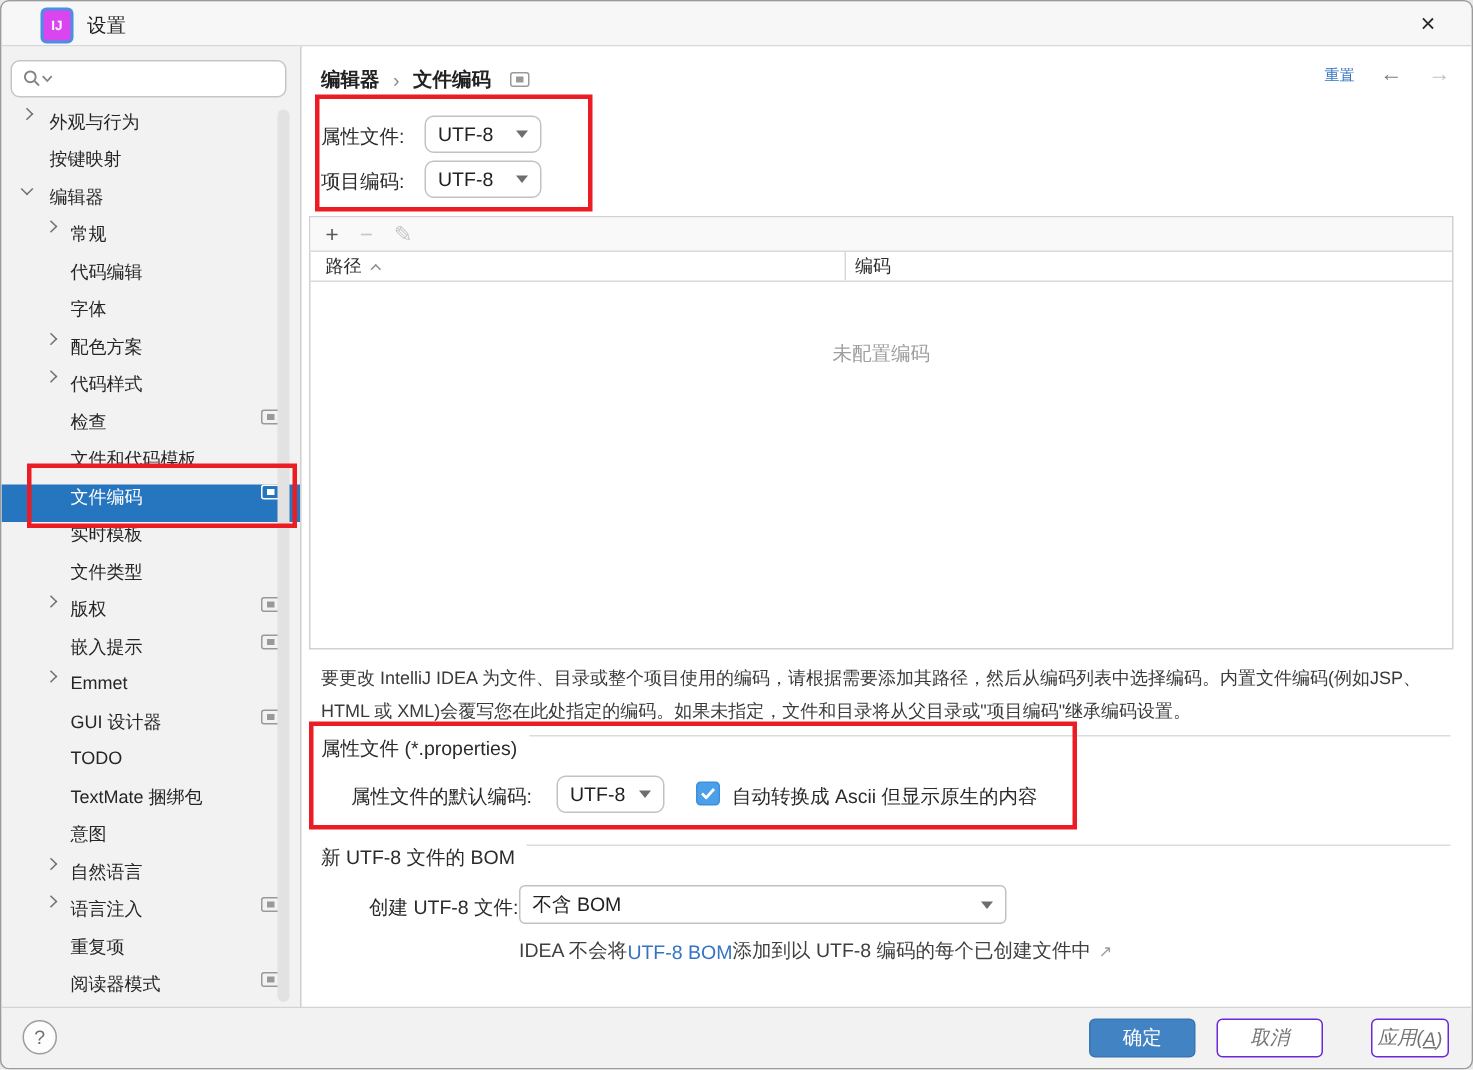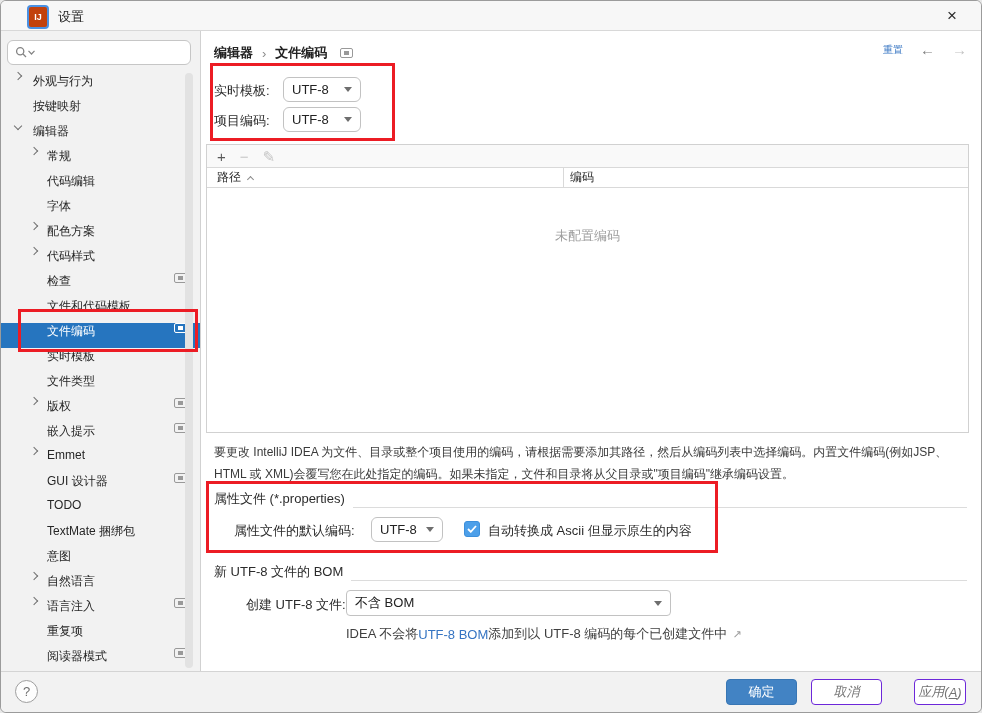--- a/index.html
+++ b/index.html
@@ -3,21 +3,21 @@
 <meta charset="utf-8">
 <style>
   * { margin:0; padding:0; box-sizing:border-box; }
   body { font-family: "Liberation Sans", "DejaVu Sans", sans-serif; background:#e8e8e8; }
   .window { position:relative; width:982px; height:713px; background:#fff;
             border:1px solid #9b9b9b; border-radius:6px; overflow:hidden; }
 
   
   .titlebar { position:absolute; top:0; left:0; right:0; height:30px; background:#f7f7f7;
               border-bottom:1px solid #d8d8d8; display:flex; align-items:center; }
-  .app-logo { position:absolute; left:28px; top:6px; width:18px; height:20px; background:#c2410c;
+  .app-logo { position:absolute; left:28px; top:6px; width:18px; height:20px; background:#d946ef;
               color:#fff; font-size:9px; font-weight:bold; display:flex; align-items:center;
               justify-content:center; border-radius:2px; box-shadow:0 0 0 2px #4a90e2; }
   .window-title { position:absolute; left:57px; top:7px; font-size:13px; color:#1f1f1f; font-weight:500; }
   .close-btn { position:absolute; right:18px; top:4px; width:22px; height:22px; font-size:17px;
                color:#2b2b2b; display:flex; align-items:center; justify-content:center; cursor:pointer; }
 
   
   .sidebar { position:absolute; left:0; top:30px; width:200px; height:642px; background:#f2f2f2;
              border-right:1px solid #d1d1d1; }
   .search-box { position:absolute; left:6px; top:9px; width:184px; height:25px; background:#fff;
@@ -82,21 +82,21 @@
                   font-size:12px; color:#2b2b2b; position:relative; }
   .th-path { padding-left:10px; display:flex; align-items:center; gap:7px; width:355px; cursor:pointer; }
   .th-path .chev.up { width:5px; height:5px; border-color:#8a8a8a; margin-top:3px; }
   .col-divider { position:absolute; left:356px; top:0; bottom:0; width:1px; background:#d9d9d9; }
   .th-enc { padding-left:8px; cursor:pointer; }
   .table-empty { position:absolute; left:0; right:0; top:82px; text-align:center; font-size:13px; color:#9e9e9e; }
 
   .description { position:absolute; left:12px; top:410px; width:756px; font-size:12px; color:#3a3a3a;
                  line-height:22px; }
 
-  .section-header { position:absolute; left:12px; right:14px; display:flex; align-items:flex-end; gap:8px;
+  .section-header { position:absolute; left:12px; right:14px; display:flex; align-items:flex-start; gap:8px;
                     font-size:13px; color:#2b2b2b; }
   .section-header::after { content:""; flex:1; border-top:1px solid #dcdcdc; }
 
   
   .checkbox { position:absolute; width:16px; height:16px; background:#4c9fe9; border:1px solid #3c8fdb;
               border-radius:3px; display:flex; align-items:center; justify-content:center; cursor:pointer; }
   .checkbox svg { display:block; }
 
   .hint { position:absolute; font-size:13px; color:#3f3f3f; display:flex; align-items:center; }
   .hint .link { color:#3574c2; cursor:pointer; }
@@ -245,21 +245,21 @@
       <span>文件编码</span>
       <span class="screen-icon" style="margin-left:4px;"></span>
     </div>
 
     <div class="topnav">
       <span class="reset-link">重置</span>
       <span class="nav-arrow back">←</span>
       <span class="nav-arrow fwd">→</span>
     </div>
 
-    <div class="field-label" style="left:12px; top:51px;">实时模板:</div>
+    <div class="field-label" style="left:12px; top:51px;">属性文件:</div>
     <div class="combo" style="left:81px; top:46px; width:78px; height:25px;">
       <span>UTF-8</span>
       <span class="arrow"></span>
     </div>
     <div class="field-label" style="left:12px; top:81px;">项目编码:</div>
     <div class="combo" style="left:81px; top:76px; width:78px; height:25px;">
       <span>UTF-8</span>
       <span class="arrow"></span>
     </div>
 

